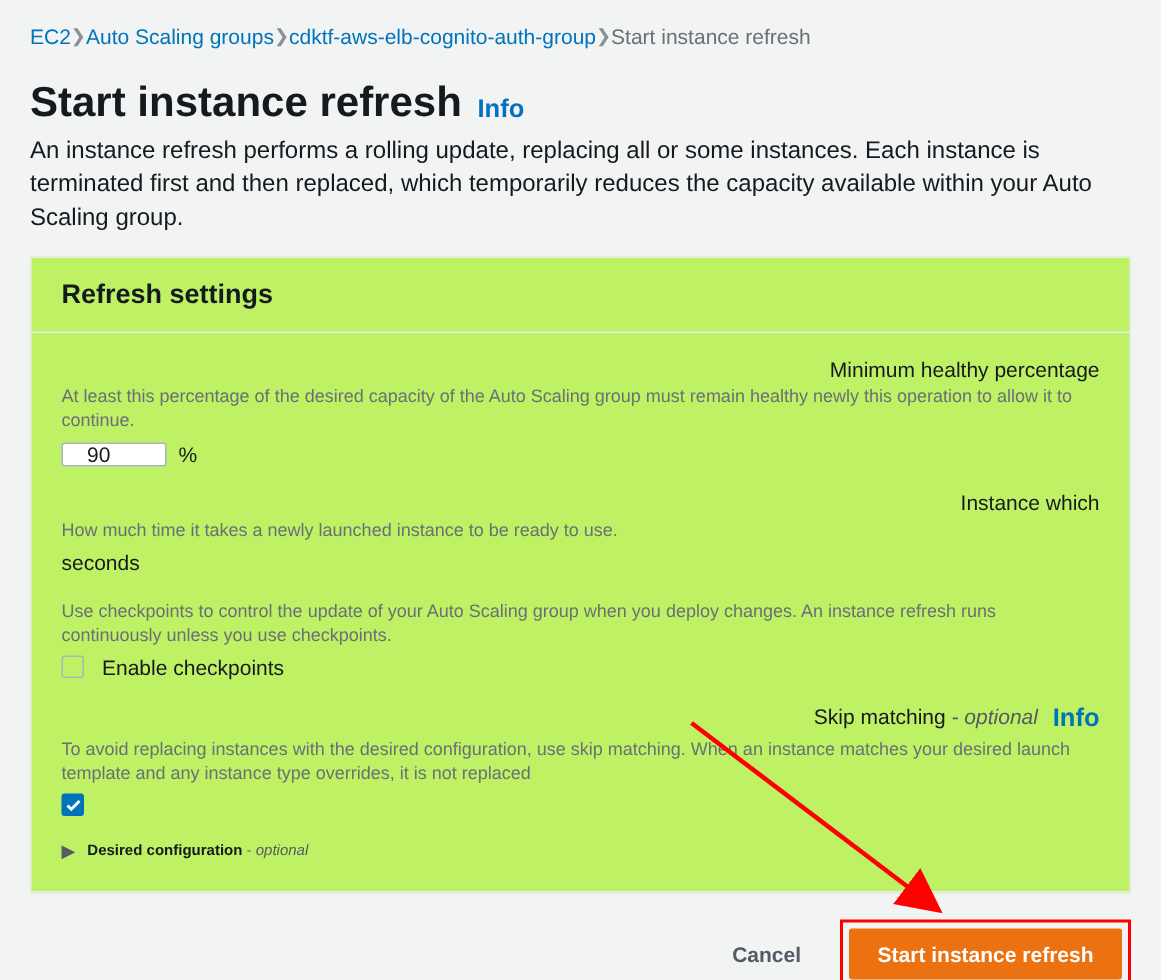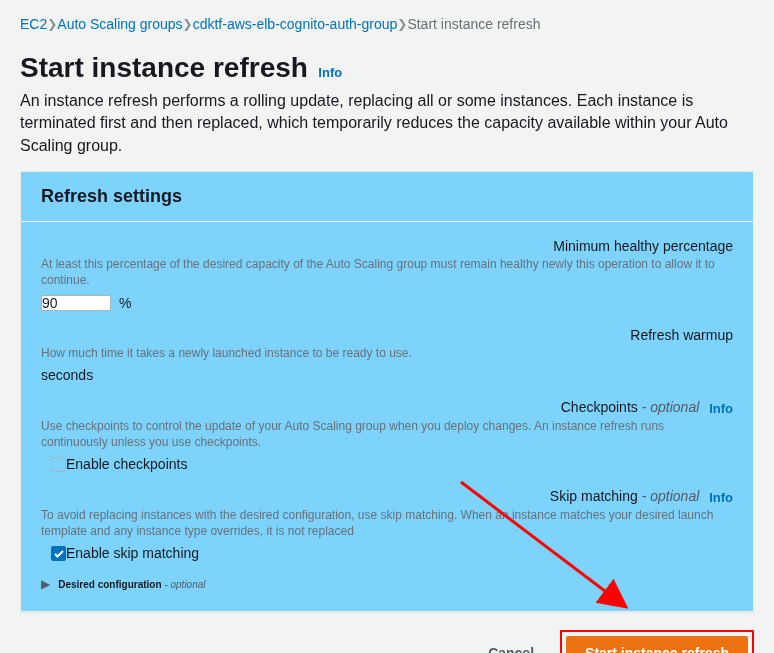--- a/index.html
+++ b/index.html
@@ -30,34 +30,34 @@
     color: #687078;
   }
   h1 {
     font-size: 28px;
     font-weight: 700;
     margin: 10px 0 6px 0;
     display: inline-block;
   }
   .info-link {
     color: #0073bb;
-    font-size: 13px;
+    font-size: 17px;
     font-weight: 700;
     margin-left: 6px;
     cursor: pointer;
     vertical-align: middle;
   }
   .page-desc {
     font-size: 16px;
     color: #16191f;
     line-height: 1.4;
     margin: 0 0 14px 0;
   }
   .panel {
-    background: #7dd3fc;
+    background: #bef264;
     border: 1px solid #eaeded;
     box-shadow: 0 1px 1px rgba(0,0,0,0.05);
   }
   .panel-header {
     padding: 14px 20px;
     border-bottom: 1px solid #eaeded;
   }
   .panel-header h2 {
     margin: 0;
     font-size: 18px;
@@ -86,34 +86,33 @@
   }
   .input-row {
     display: flex;
     align-items: center;
     gap: 8px;
     margin-top: 4px;
   }
   input[type="text"] {
     width: 70px;
     height: 16px;
-    padding: 4px 0;
+    padding: 4px 16px;
     border: 1px solid #aab7b8;
     border-radius: 2px;
     font-size: 14px;
     color: #16191f;
   }
   input[type="text"]::placeholder { color: #aab7b8; }
   .unit { font-size: 14px; color: #16191f; }
   .checkbox-row {
     display: flex;
-    align-items: flex-end;
-    gap: 0;
+    align-items: flex-start;
+    gap: 12px;
     margin-top: 6px;
-    margin-left: 10px;
   }
   .cb {
     width: 15px;
     height: 15px;
     border: 1px solid #aab7b8;
     border-radius: 2px;
     display: inline-flex;
     align-items: center;
     justify-content: center;
     cursor: pointer;
@@ -211,33 +210,28 @@
     <div class="field">
       <div class="field-label">Minimum healthy percentage</div>
       <div class="field-help">At least this percentage of the desired capacity of the Auto Scaling group must remain healthy newly this operation to allow it to continue.</div>
       <div class="input-row">
         <input type="text" value="90" style="">
         <span class="unit">%</span>
       </div>
     </div>
 
     <div class="field">
-      <div class="field-label">Refresh warmup</div>
+      <div class="field-label">Instance which</div>
       <div class="field-help">How much time it takes a newly launched instance to be ready to use.</div>
       <div class="input-row">
         <span class="unit">seconds</span>
       </div>
     </div>
 
     <div class="field">
-      <div class="field-label">
-        <span>Checkpoints</span>
-        <span class="optional">- optional</span>
-        <span class="info-link">Info</span>
-      </div>
       <div class="field-help">Use checkpoints to control the update of your Auto Scaling group when you deploy changes. An instance refresh runs continuously unless you use checkpoints.</div>
       <div class="checkbox-row">
         <span class="cb">
           
         </span>
         <span class="cb-label">Enable checkpoints</span>
       </div>
     </div>
 
     <div class="field">
@@ -246,21 +240,20 @@
         <span class="optional">- optional</span>
         <span class="info-link">Info</span>
       </div>
       <div class="field-help">To avoid replacing instances with the desired configuration, use skip matching. When an instance matches your desired launch template and any instance type overrides, it is not replaced</div>
       <div class="checkbox-row">
         <span class="cb checked">
           <svg width="10" height="8" viewBox="0 0 10 8">
               <path d="M1 4 L3.5 6.5 L9 1" stroke="#fff" stroke-width="2" fill="none"></path>
             </svg>
         </span>
-        <span class="cb-label">Enable skip matching</span>
       </div>
     </div>
 
     <div class="expand-row">
       <span class="caret">▶</span>
       <span class="expand-label">
         <span>Desired configuration</span>
         <span class="optional">- optional</span>
       </span>
     </div>

